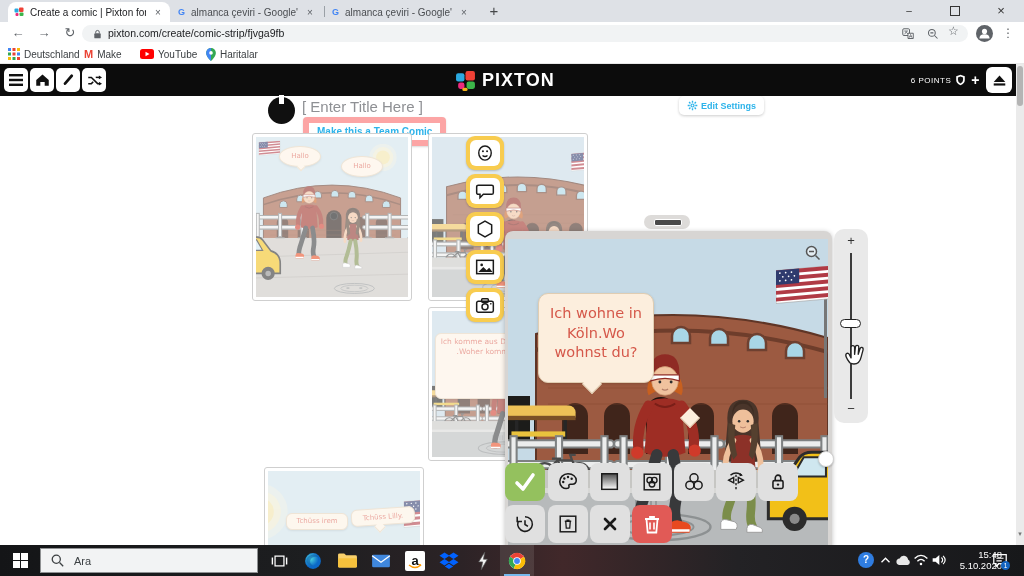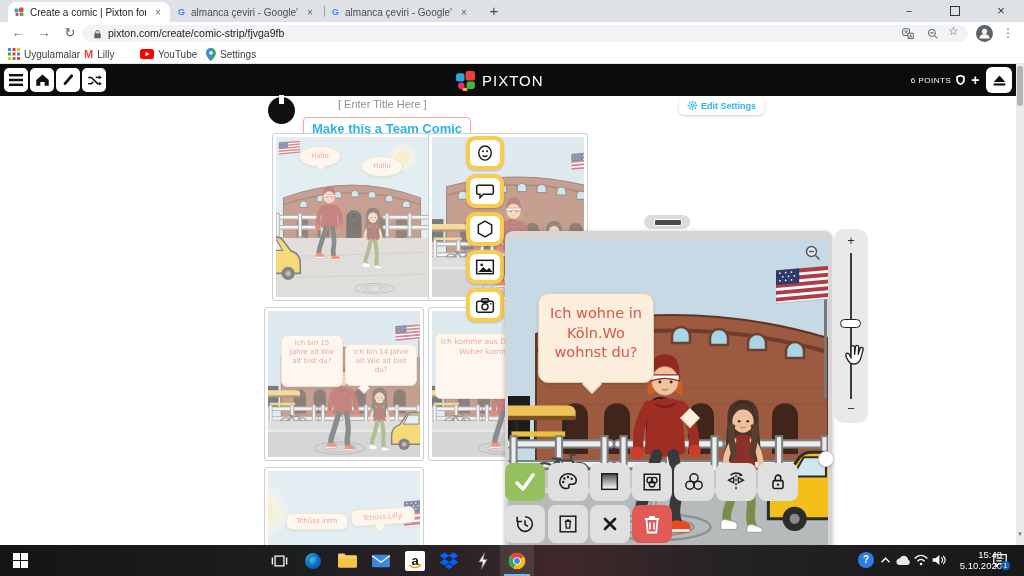--- a/index.html
+++ b/index.html
@@ -19,30 +19,30 @@
   .urlpill{position:absolute;left:82px;top:2.5px;width:886px;height:17px;background:#f1f3f4;border-radius:9px;}
   .urltxt{position:absolute;left:26px;top:0;height:17px;line-height:17px;font-size:10.5px;color:#202124;white-space:nowrap;}
   .pillic{position:absolute;top:1px;}
   .bmbar{position:absolute;left:0;top:44px;width:1024px;height:20px;background:#fff;border-bottom:1px solid #e8e8e8;box-sizing:border-box;}
   .bmitem{position:absolute;top:0;height:20px;display:flex;align-items:center;font-size:10px;color:#3c4043;}
   .bmitem .lbl{margin-left:4px;}
   
   .phead{position:absolute;left:0;top:64px;width:1024px;height:32px;background:#0c0c0c;}
   .hbtn{position:absolute;top:4px;width:24px;height:24px;background:#fff;border-radius:5px;display:flex;align-items:center;justify-content:center;}
   .brand{position:absolute;top:0;height:32px;display:flex;align-items:center;}
-  .brandtxt{color:#fff;font-weight:normal;font-size:15px;letter-spacing:1px;margin-left:6px;}
+  .brandtxt{color:#fff;font-weight:bold;font-size:18px;letter-spacing:1px;margin-left:6px;}
   .points{position:absolute;right:44px;top:0;height:32px;display:flex;align-items:center;color:#fff;font-size:8px;letter-spacing:.5px;}
   .ptplus{font-size:14px;font-weight:bold;margin-left:5px;}
   .ejectbtn{position:absolute;right:12px;top:3px;width:26px;height:26px;background:#fff;border-radius:6px;display:flex;align-items:center;justify-content:center;}
   
   .content{position:absolute;left:0;top:96px;width:1024px;height:449px;background:#fff;}
   .avatar{position:absolute;left:268px;top:1px;width:27px;height:27px;border-radius:50%;background:#101010;}
   .avnotch{position:absolute;left:11px;top:-2px;width:5px;height:9px;background:#fff;}
-  .ptitle{position:absolute;left:302px;top:2px;font-size:11px;color:#8e9094;margin-left:36px;}
-  .teambtn{position:absolute;left:303px;top:21px;background:#fff;border:1px solid #fca5a5;border-radius:4px;box-shadow:0 1px 2px rgba(0,0,0,.15);font-size:13px;font-weight:bold;color:#2cb3ea;padding:3px 8px;}
+  .ptitle{position:absolute;left:302px;top:2px;font-size:15px;color:#8e9094;}
+  .teambtn{position:absolute;left:303px;top:21px;background:#fff;border:6px solid #fca5a5;border-radius:4px;box-shadow:0 1px 2px rgba(0,0,0,.15);font-size:10px;font-weight:bold;color:#2cb3ea;padding:3px 8px;}
   .editset{position:absolute;left:679px;top:0px;background:#fff;border-radius:5px;box-shadow:0 1px 3px rgba(0,0,0,.2);height:19px;display:flex;align-items:center;padding:0 8px;font-size:9px;font-weight:bold;color:#2cb3ea;justify-content:space-between;}
   .editset svg{margin-right:3px;}
   .thumb{position:absolute;background:#fff;border:1px solid #cfcfcf;border-radius:3px;overflow:hidden;box-sizing:border-box;}
   .dim{position:absolute;inset:3px;opacity:.58;}
   .bub{position:absolute;background:#fdf2e3;border:1px solid #e5d3ba;color:#dd6a5d;font-size:7px;line-height:1.3;text-align:center;border-radius:6px;padding:3px 3px;box-shadow:0 1px 2px rgba(0,0,0,.12);font-family:"DejaVu Sans",sans-serif;box-sizing:border-box;}
   .bub.ell{border-radius:50%;padding:0;display:flex;align-items:center;justify-content:center;}
   .btail{position:absolute;width:7px;height:7px;background:#fdf2e3;border-right:1px solid #e5d3ba;border-bottom:1px solid #e5d3ba;transform:rotate(45deg);}
   
   .railbtn{position:absolute;left:466px;width:38px;height:34px;background:#f8cc4f;border-radius:9px;box-shadow:0 1px 2px rgba(0,0,0,.2);}
   .railin{position:absolute;inset:4px;background:#fff;border-radius:6px;display:flex;align-items:center;justify-content:center;}
@@ -371,40 +371,40 @@
             <rect x="4.5" y="0" width="3" height="3" fill="#EA4335"></rect>
             <rect x="9" y="0" width="3" height="3" fill="#FBBC05"></rect>
             <rect x="0" y="4.5" width="3" height="3" fill="#34A853"></rect>
             <rect x="4.5" y="4.5" width="3" height="3" fill="#EA4335"></rect>
             <rect x="9" y="4.5" width="3" height="3" fill="#4285F4"></rect>
             <rect x="0" y="9" width="3" height="3" fill="#FBBC05"></rect>
             <rect x="4.5" y="9" width="3" height="3" fill="#34A853"></rect>
             <rect x="9" y="9" width="3" height="3" fill="#EA4335"></rect>
           </g>
         </svg>
-      <span class="lbl">Uygulamalar</span>
+      <span class="lbl">Deutschland</span>
     </div>
     <div class="bmitem" style="left:84px;">
       <span style="color:#EA4335;font-weight:bold;font-size:11px;">M</span>
-      <span class="lbl">Lilly</span>
+      <span class="lbl">Make</span>
     </div>
     <div class="bmitem" style="left:140px;">
       <svg width="14" height="10" viewBox="0 0 14 10">
           <rect width="14" height="10" rx="2.5" fill="#f00"></rect>
           <polygon points="5.5,2.8 9.5,5 5.5,7.2" fill="#fff"></polygon>
         </svg>
       <span class="lbl">YouTube</span>
     </div>
     <div class="bmitem" style="left:206px;">
       <svg width="10" height="13" viewBox="0 0 12 16">
           <path d="M6 0 a6 6 0 0 1 6 6 q0 4 -6 10 q-6 -6 -6 -10 a6 6 0 0 1 6 -6z" fill="#34A853"></path>
           <path d="M6 0 a6 6 0 0 0 -6 6 q0 4 6 10z" fill="#4285F4"></path>
           <circle cx="6" cy="6" r="2.2" fill="#fff"></circle>
         </svg>
-      <span class="lbl">Settings</span>
+      <span class="lbl">Haritalar</span>
     </div>
   </div>
 
   <div class="phead">
     <div class="hbtn" style="left:4px;">
         <svg width="14" height="12" viewBox="0 0 14 12">
           <rect y="0" width="14" height="2.4" fill="#111"></rect>
           <rect y="4.8" width="14" height="2.4" fill="#111"></rect>
           <rect y="9.6" width="14" height="2.4" fill="#111"></rect>
         </svg>
@@ -469,38 +469,28 @@
             <circle cx="8" cy="8" r="3"></circle>
             <g stroke="#2cb3ea" stroke-width="2">
               <path d="M8 1 v3 M8 12 v3 M1 8 h3 M12 8 h3 M3 3 l2 2 M11 11 l2 2 M13 3 l-2 2 M5 11 l-2 2"></path>
             </g>
           </g>
           <circle cx="8" cy="8" r="1.3" fill="#fff"></circle>
         </svg>
       <span>Edit Settings</span>
     </div>
 
-    <div class="thumb" style="left:272px;top:37px;width:160px;height:168px;">
+    <div class="thumb" style="left:252px;top:37px;width:160px;height:168px;">
       <div class="dim">
         <svg width="152" height="160" viewBox="0 0 320 336" preserveAspectRatio="xMidYMid slice">
             <use href="#scene-a"></use>
           </svg>
         <div class="bub ell" style="left:23px;top:9px;width:42px;height:21px;">Hallo</div>
         <div class="btail" style="left:42px;top:27px;width:5px;height:5px;"></div>
         <div class="bub ell" style="left:85px;top:19px;width:42px;height:21px;">Hallo</div>
-      </div>
-    </div>
-    <div class="thumb" style="left:264px;top:211px;width:160px;height:154px;">
-      <div class="dim">
-        <svg width="152" height="146" viewBox="0 0 320 308" preserveAspectRatio="xMidYMid slice">
-            <use href="#scene-b"></use>
-          </svg>
-        <div class="bub" style="left:13px;top:24px;width:62px;height:52px;">Ich bin 15 Jahre alt.Wie alt bist du?</div>
-        <div class="bub" style="left:77px;top:33px;width:72px;height:42px;">Ich bin 14 Jahre alt.Wie alt bist du?</div>
-        <div class="btail" style="left:92px;top:73px;"></div>
       </div>
     </div>
     <div class="thumb" style="left:264px;top:371px;width:160px;height:160px;">
       <div class="dim">
         <svg width="152" height="154" viewBox="0 0 320 170" preserveAspectRatio="xMidYMin slice">
             <use href="#scene-c"></use>
           </svg>
         <div class="bub" style="left:18px;top:42px;width:62px;height:17px;">Tchüss irem</div>
         <div class="bub" style="left:83px;top:37px;width:64px;height:17px;padding-top:4px;transform:rotate(-4deg);">Tchüss Lilly.</div>
         <div class="btail" style="left:108px;top:52px;"></div>
@@ -694,20 +684,27 @@
 
   <div class="taskbar">
     <div class="tbic" style="left:0;width:40px;">
         <svg width="15" height="15" viewBox="0 0 15 15">
           <rect x="0" y="0" width="7" height="7" fill="#fff"></rect>
           <rect x="8" y="0" width="7" height="7" fill="#fff"></rect>
           <rect x="0" y="8" width="7" height="7" fill="#fff"></rect>
           <rect x="8" y="8" width="7" height="7" fill="#fff"></rect>
         </svg>
       </div>
+    <div class="tsearch">
+      <svg style="margin:0 8px 0 10px;" width="13" height="13" viewBox="0 0 16 16">
+          <circle cx="6.5" cy="6.5" r="5" fill="none" stroke="#3c4043" stroke-width="1.6"></circle>
+          <path d="M10.5 10.5 L15 15" stroke="#3c4043" stroke-width="1.6"></path>
+        </svg>
+      <input type="text" placeholder="Ara" style="">
+    </div>
     <div class="tbic" style="left:262px;">
         <svg width="17" height="16" viewBox="0 0 19 18">
           <rect x="4.5" y="3.5" width="10" height="11" fill="none" stroke="#fff" stroke-width="1.4"></rect>
           <path d="M1.5 5 v8 M17.5 5 v8" stroke="#fff" stroke-width="1.6"></path>
         </svg>
       </div>
     <div class="tbic" style="left:296px;">
         <svg width="20" height="20" viewBox="0 0 24 24">
           <circle cx="12" cy="12" r="9.5" fill="url(#egrad)"></circle>
           <path d="M4 13 a8.5 8.5 0 0 1 15.5 -5 q-7 -2.5 -10 1.5 t2.5 8.5 a8.5 8.5 0 0 1 -8 -5z" fill="#0d5ca8" opacity=".55"></path>

